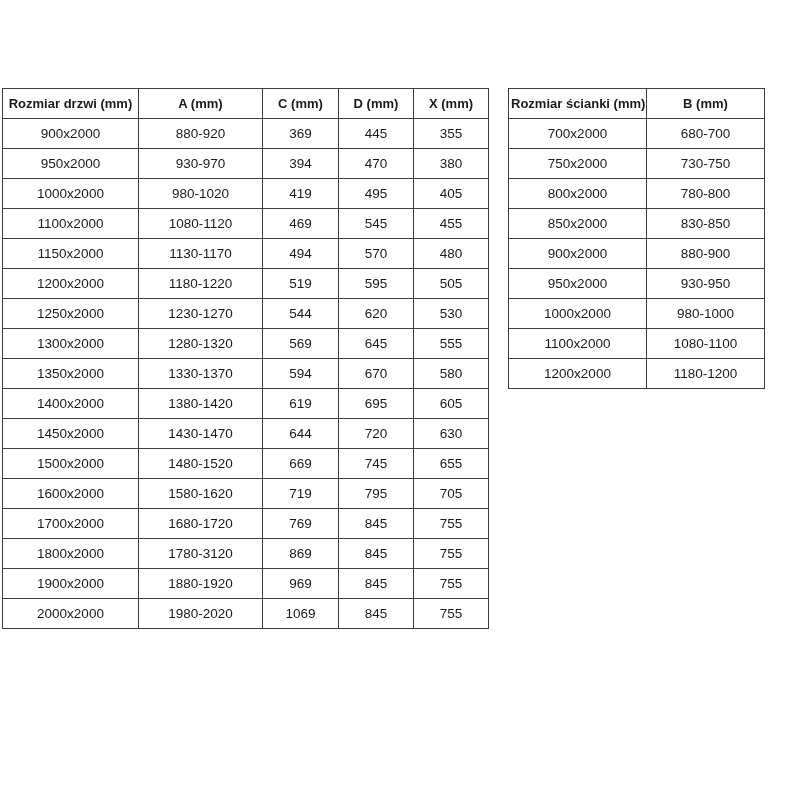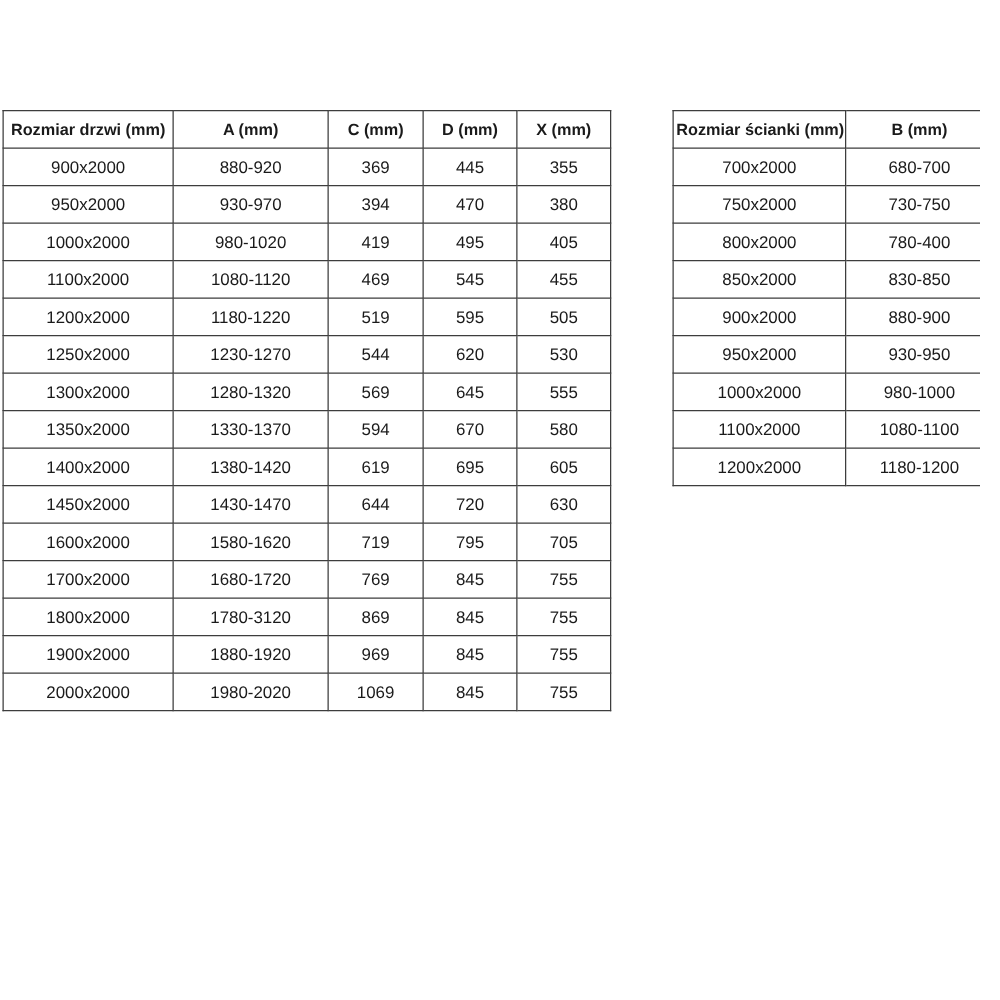--- a/index.html
+++ b/index.html
@@ -40,21 +40,21 @@
   table.spec-table th {
     font-weight: bold;
     font-size: 13px;
   }
   #door-table {
     left: 2px;
     top: 88px;
     width: 486px;
   }
   #wall-table {
-    left: 538px;
+    left: 508px;
     top: 88px;
     width: 256px;
   }
 </style>
 </head>
 <body>
 
 <div class="page">
 
   <table id="door-table" class="spec-table">
@@ -97,20 +97,27 @@
           <td>405</td>
         </tr>
         <tr>
           <td>1100x2000</td>
           <td>1080-1120</td>
           <td>469</td>
           <td>545</td>
           <td>455</td>
         </tr>
         <tr>
+          <td>1150x2000</td>
+          <td>1130-1170</td>
+          <td>494</td>
+          <td>570</td>
+          <td>480</td>
+        </tr>
+        <tr>
           <td>1200x2000</td>
           <td>1180-1220</td>
           <td>519</td>
           <td>595</td>
           <td>505</td>
         </tr>
         <tr>
           <td>1250x2000</td>
           <td>1230-1270</td>
           <td>544</td>
@@ -137,20 +144,27 @@
           <td>619</td>
           <td>695</td>
           <td>605</td>
         </tr>
         <tr>
           <td>1450x2000</td>
           <td>1430-1470</td>
           <td>644</td>
           <td>720</td>
           <td>630</td>
+        </tr>
+        <tr>
+          <td>1500x2000</td>
+          <td>1480-1520</td>
+          <td>669</td>
+          <td>745</td>
+          <td>655</td>
         </tr>
         <tr>
           <td>1600x2000</td>
           <td>1580-1620</td>
           <td>719</td>
           <td>795</td>
           <td>705</td>
         </tr>
         <tr>
           <td>1700x2000</td>
@@ -198,21 +212,21 @@
         <tr>
           <td>700x2000</td>
           <td>680-700</td>
         </tr>
         <tr>
           <td>750x2000</td>
           <td>730-750</td>
         </tr>
         <tr>
           <td>800x2000</td>
-          <td>780-400</td>
+          <td>780-800</td>
         </tr>
         <tr>
           <td>850x2000</td>
           <td>830-850</td>
         </tr>
         <tr>
           <td>900x2000</td>
           <td>880-900</td>
         </tr>
         <tr>

